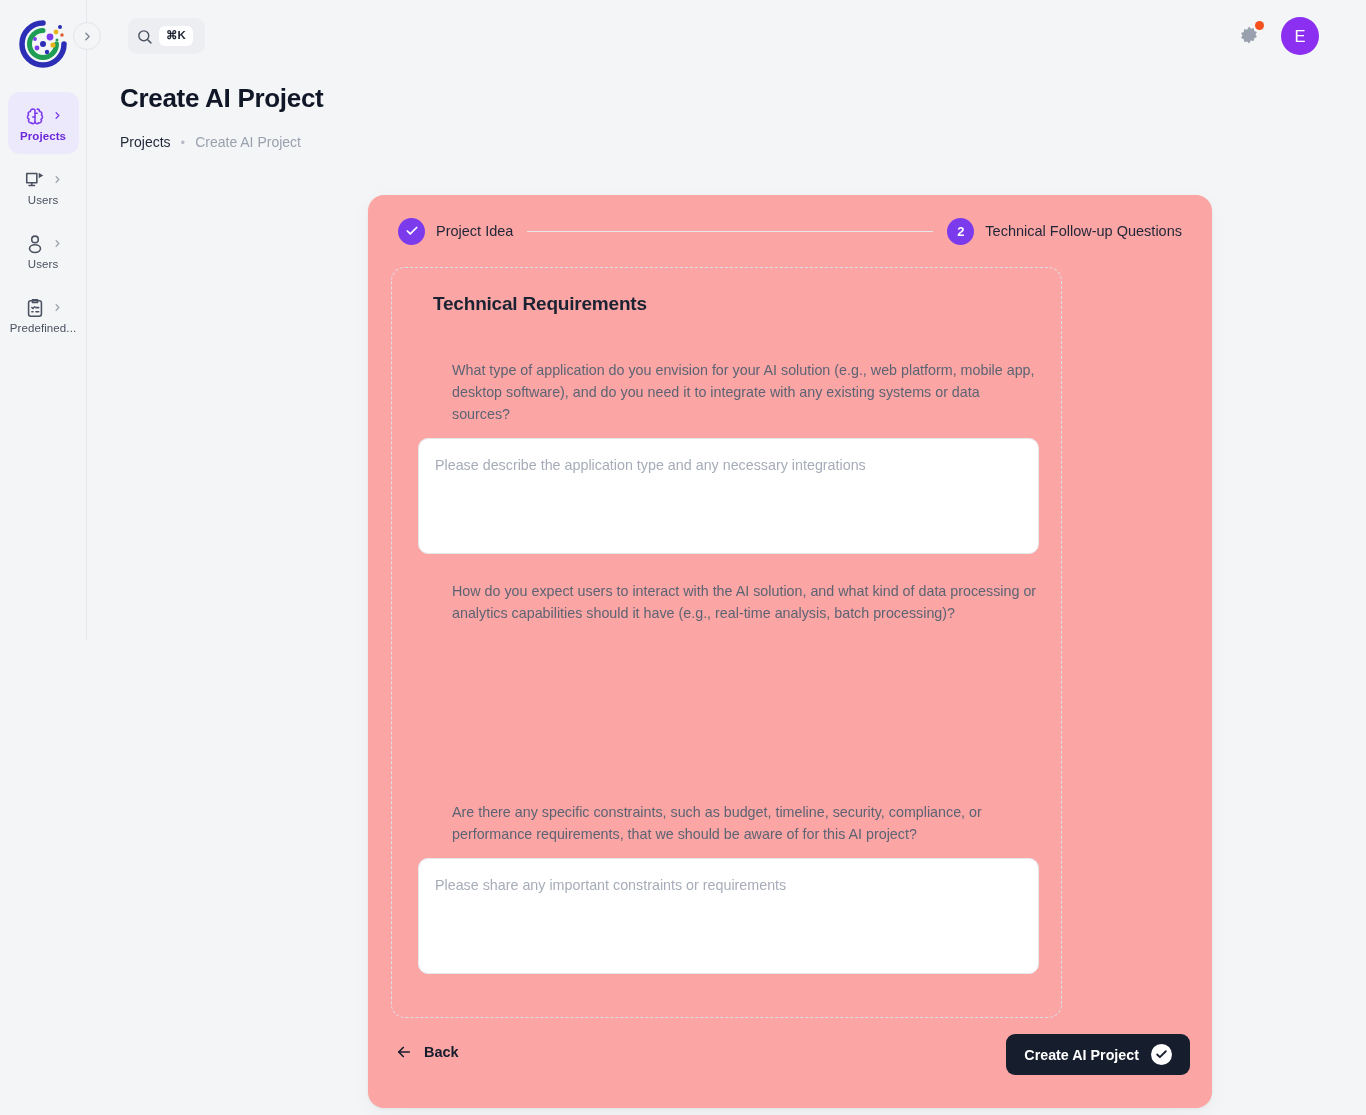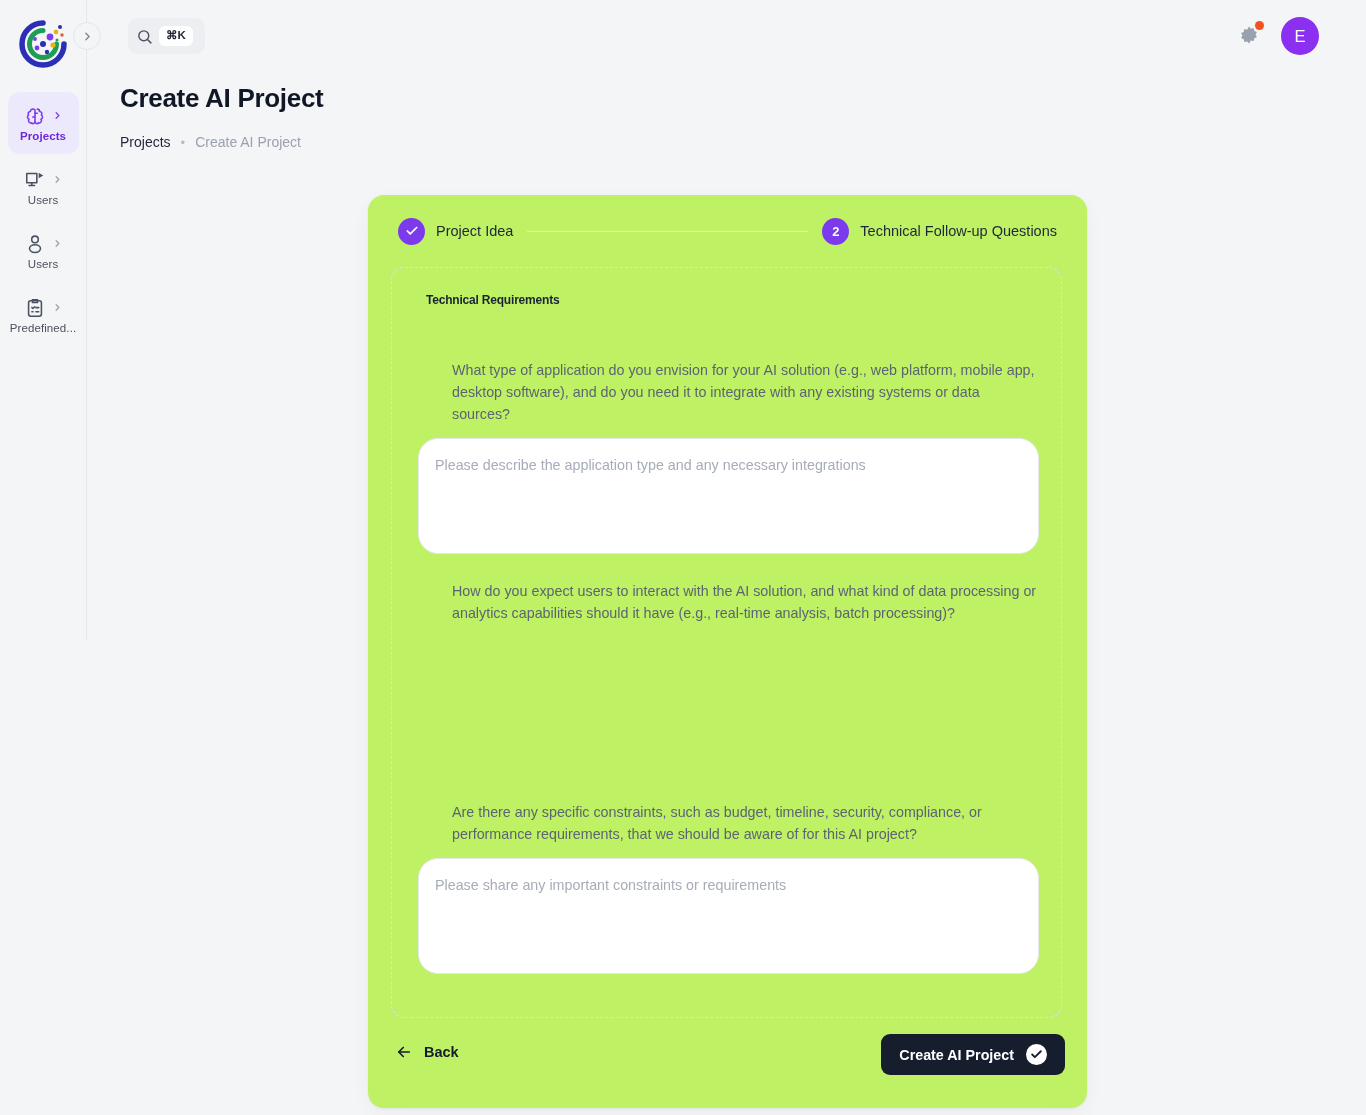--- a/index.html
+++ b/index.html
@@ -96,22 +96,22 @@
     display: flex; align-items: center; gap: 10px;
     font-size: 14px;
   }
   .bc-link { color: #1f2637; cursor: pointer; }
   .bc-sep { color: #b6bbc5; font-size: 13px; }
   .bc-current { color: #9aa1ae; }
 
   
   .card {
     position: absolute; left: 368px; top: 195px;
-    width: 719px; height: 913px;
-    background: #bef264; border-radius: 16px;
+    width: 844px; height: 913px;
+    background: #fca5a5; border-radius: 16px;
     box-shadow: 0 1px 3px rgba(16,23,38,.05), 0 6px 20px rgba(16,23,38,.04);
     text-decoration: underline;
   }
 
   
   .stepper {
     position: absolute; left: 30px; top: 20px; right: 30px; height: 32px;
     display: flex; align-items: center;
   }
   .step { display: flex; align-items: center; gap: 11px; flex: 0 0 auto; }
@@ -125,32 +125,32 @@
   .step-line { flex: 1 1 auto; height: 1px; background: #e4e6ea; margin: 0 14px; }
 
   
   .panel {
     position: absolute; left: 23px; top: 72px;
     width: 671px; height: 751px;
     border: 1px dashed #dcdfe5; border-radius: 14px;
     overflow: hidden;
   }
   .panel-title {
-    position: absolute; left: 34px; top: 25px;
-    font-size: 12px; font-weight: 700; color: #1b2333; letter-spacing: -.2px;
+    position: absolute; left: 41px; top: 25px;
+    font-size: 19px; font-weight: 700; color: #1b2333; letter-spacing: -.2px;
   }
   .q-block { position: absolute; left: 26px; width: 621px; }
   .q-block:nth-of-type(1) { top: 91px; }
   .q-text {
     font-size: 14.3px; line-height: 22px; color: #5c6473;
     margin-bottom: 13px; max-width: 600px; margin-left: 34px;
   }
   .q-input {
     width: 621px; height: 116px;
-    border: 1px solid #e4e7ec; border-radius: 20px;
+    border: 1px solid #e4e7ec; border-radius: 10px;
     background: #fff; resize: none;
     font-family: "Liberation Sans", sans-serif;
     font-size: 14.3px; color: #2b3243;
     padding: 18px 16px; outline: none;
   }
   .q-input::placeholder { color: #a6acb8; }
 
   
   .card-footer {
     position: absolute; left: 0; right: 0; bottom: 0; height: 90px;

